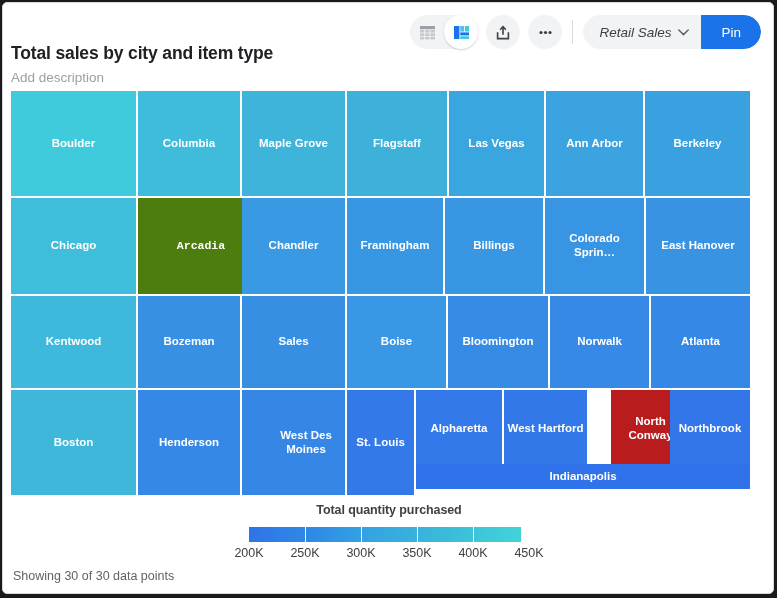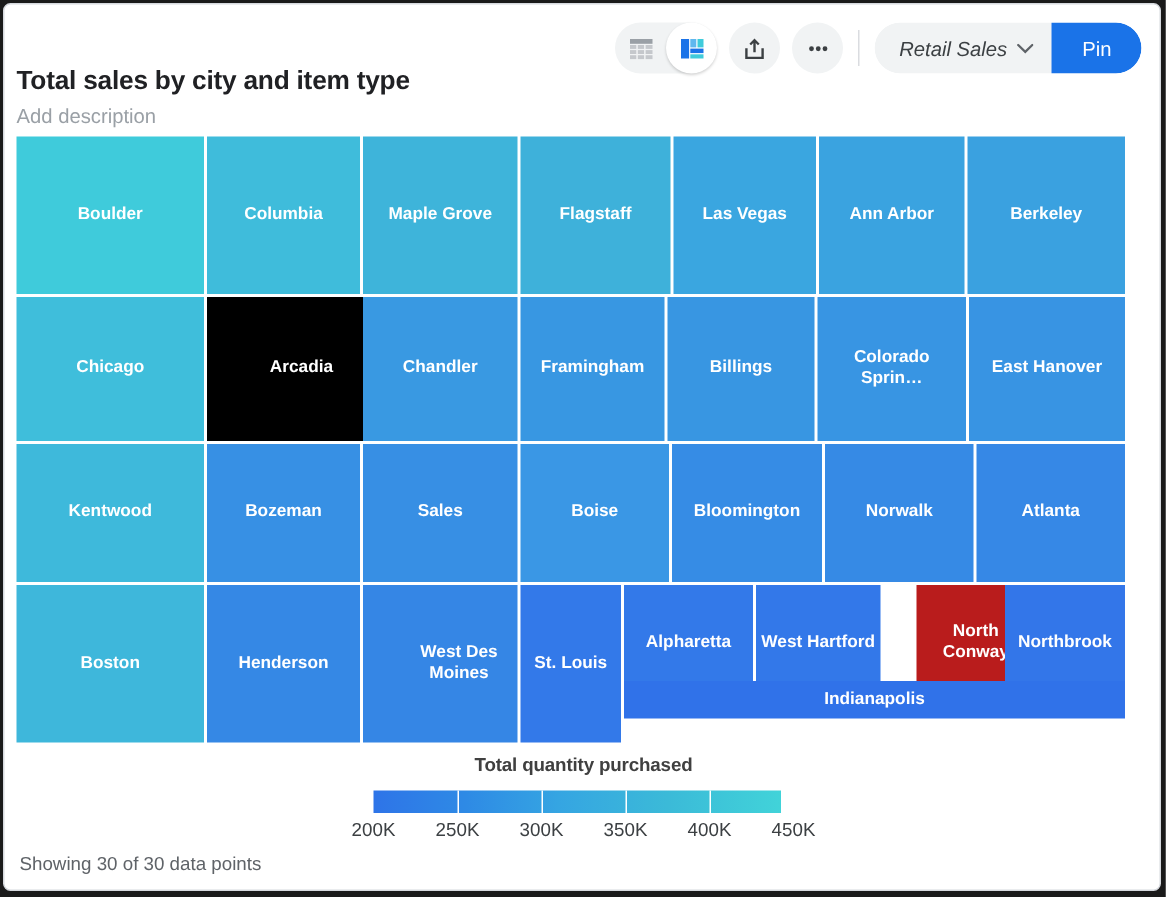--- a/index.html
+++ b/index.html
@@ -214,21 +214,21 @@
       </div>
       <div class="tile" style="left: 535px; top: 0px; width: 97px; height: 105px; background: rgb(58, 163, 224);">
         <span>Ann Arbor</span>
       </div>
       <div class="tile" style="left: 634px; top: 0px; width: 105px; height: 105px; background: rgb(58, 161, 224);">
         <span>Berkeley</span>
       </div>
       <div class="tile" style="left: 0px; top: 107px; width: 125px; height: 96px; background: rgb(63, 190, 219);">
         <span>Chicago</span>
       </div>
-      <div class="tile" style="left: 127px; top: 107px; width: 126px; height: 96px; background: #000000;">
+      <div class="tile" style="left: 127px; top: 107px; width: 126px; height: 96px; background: #4d7c0f; font-family: Liberation Mono, monospace;">
         <span>Arcadia</span>
       </div>
       <div class="tile" style="left: 231px; top: 107px; width: 103px; height: 96px; background: rgb(57, 153, 226);">
         <span>Chandler</span>
       </div>
       <div class="tile" style="left: 336px; top: 107px; width: 96px; height: 96px; background: rgb(56, 151, 226);">
         <span>Framingham</span>
       </div>
       <div class="tile" style="left: 434px; top: 107px; width: 98px; height: 96px; background: rgb(56, 150, 226);">
         <span>Billings</span>
@@ -279,21 +279,21 @@
       <div class="tile" style="left: 493px; top: 299px; width: 83px; height: 78px; background: rgb(51, 120, 233);">
         <span>West Hartford</span>
       </div>
       <div class="tile" style="left: 600px; top: 299px; width: 79px; height: 78px; background: #b91c1c;">
         <span>North
 Conway</span>
       </div>
       <div class="tile" style="left: 659px; top: 299px; width: 80px; height: 78px; background: rgb(51, 118, 233);">
         <span>Northbrook</span>
       </div>
-      <div class="tile" style="left: 405px; top: 363px; width: 334px; height: 25px; background: rgb(48, 114, 233);">
+      <div class="tile" style="left: 405px; top: 373px; width: 334px; height: 25px; background: rgb(48, 114, 233);">
         <span>Indianapolis</span>
       </div>
     </div>
 
   <div id="legend">
     <div id="legend-title">Total quantity purchased</div>
     <div id="legend-bar-wrap">
       <div id="legend-bar"></div>
       <div class="legend-tick" style="left:56px"></div>
       <div class="legend-tick" style="left:112px"></div>

